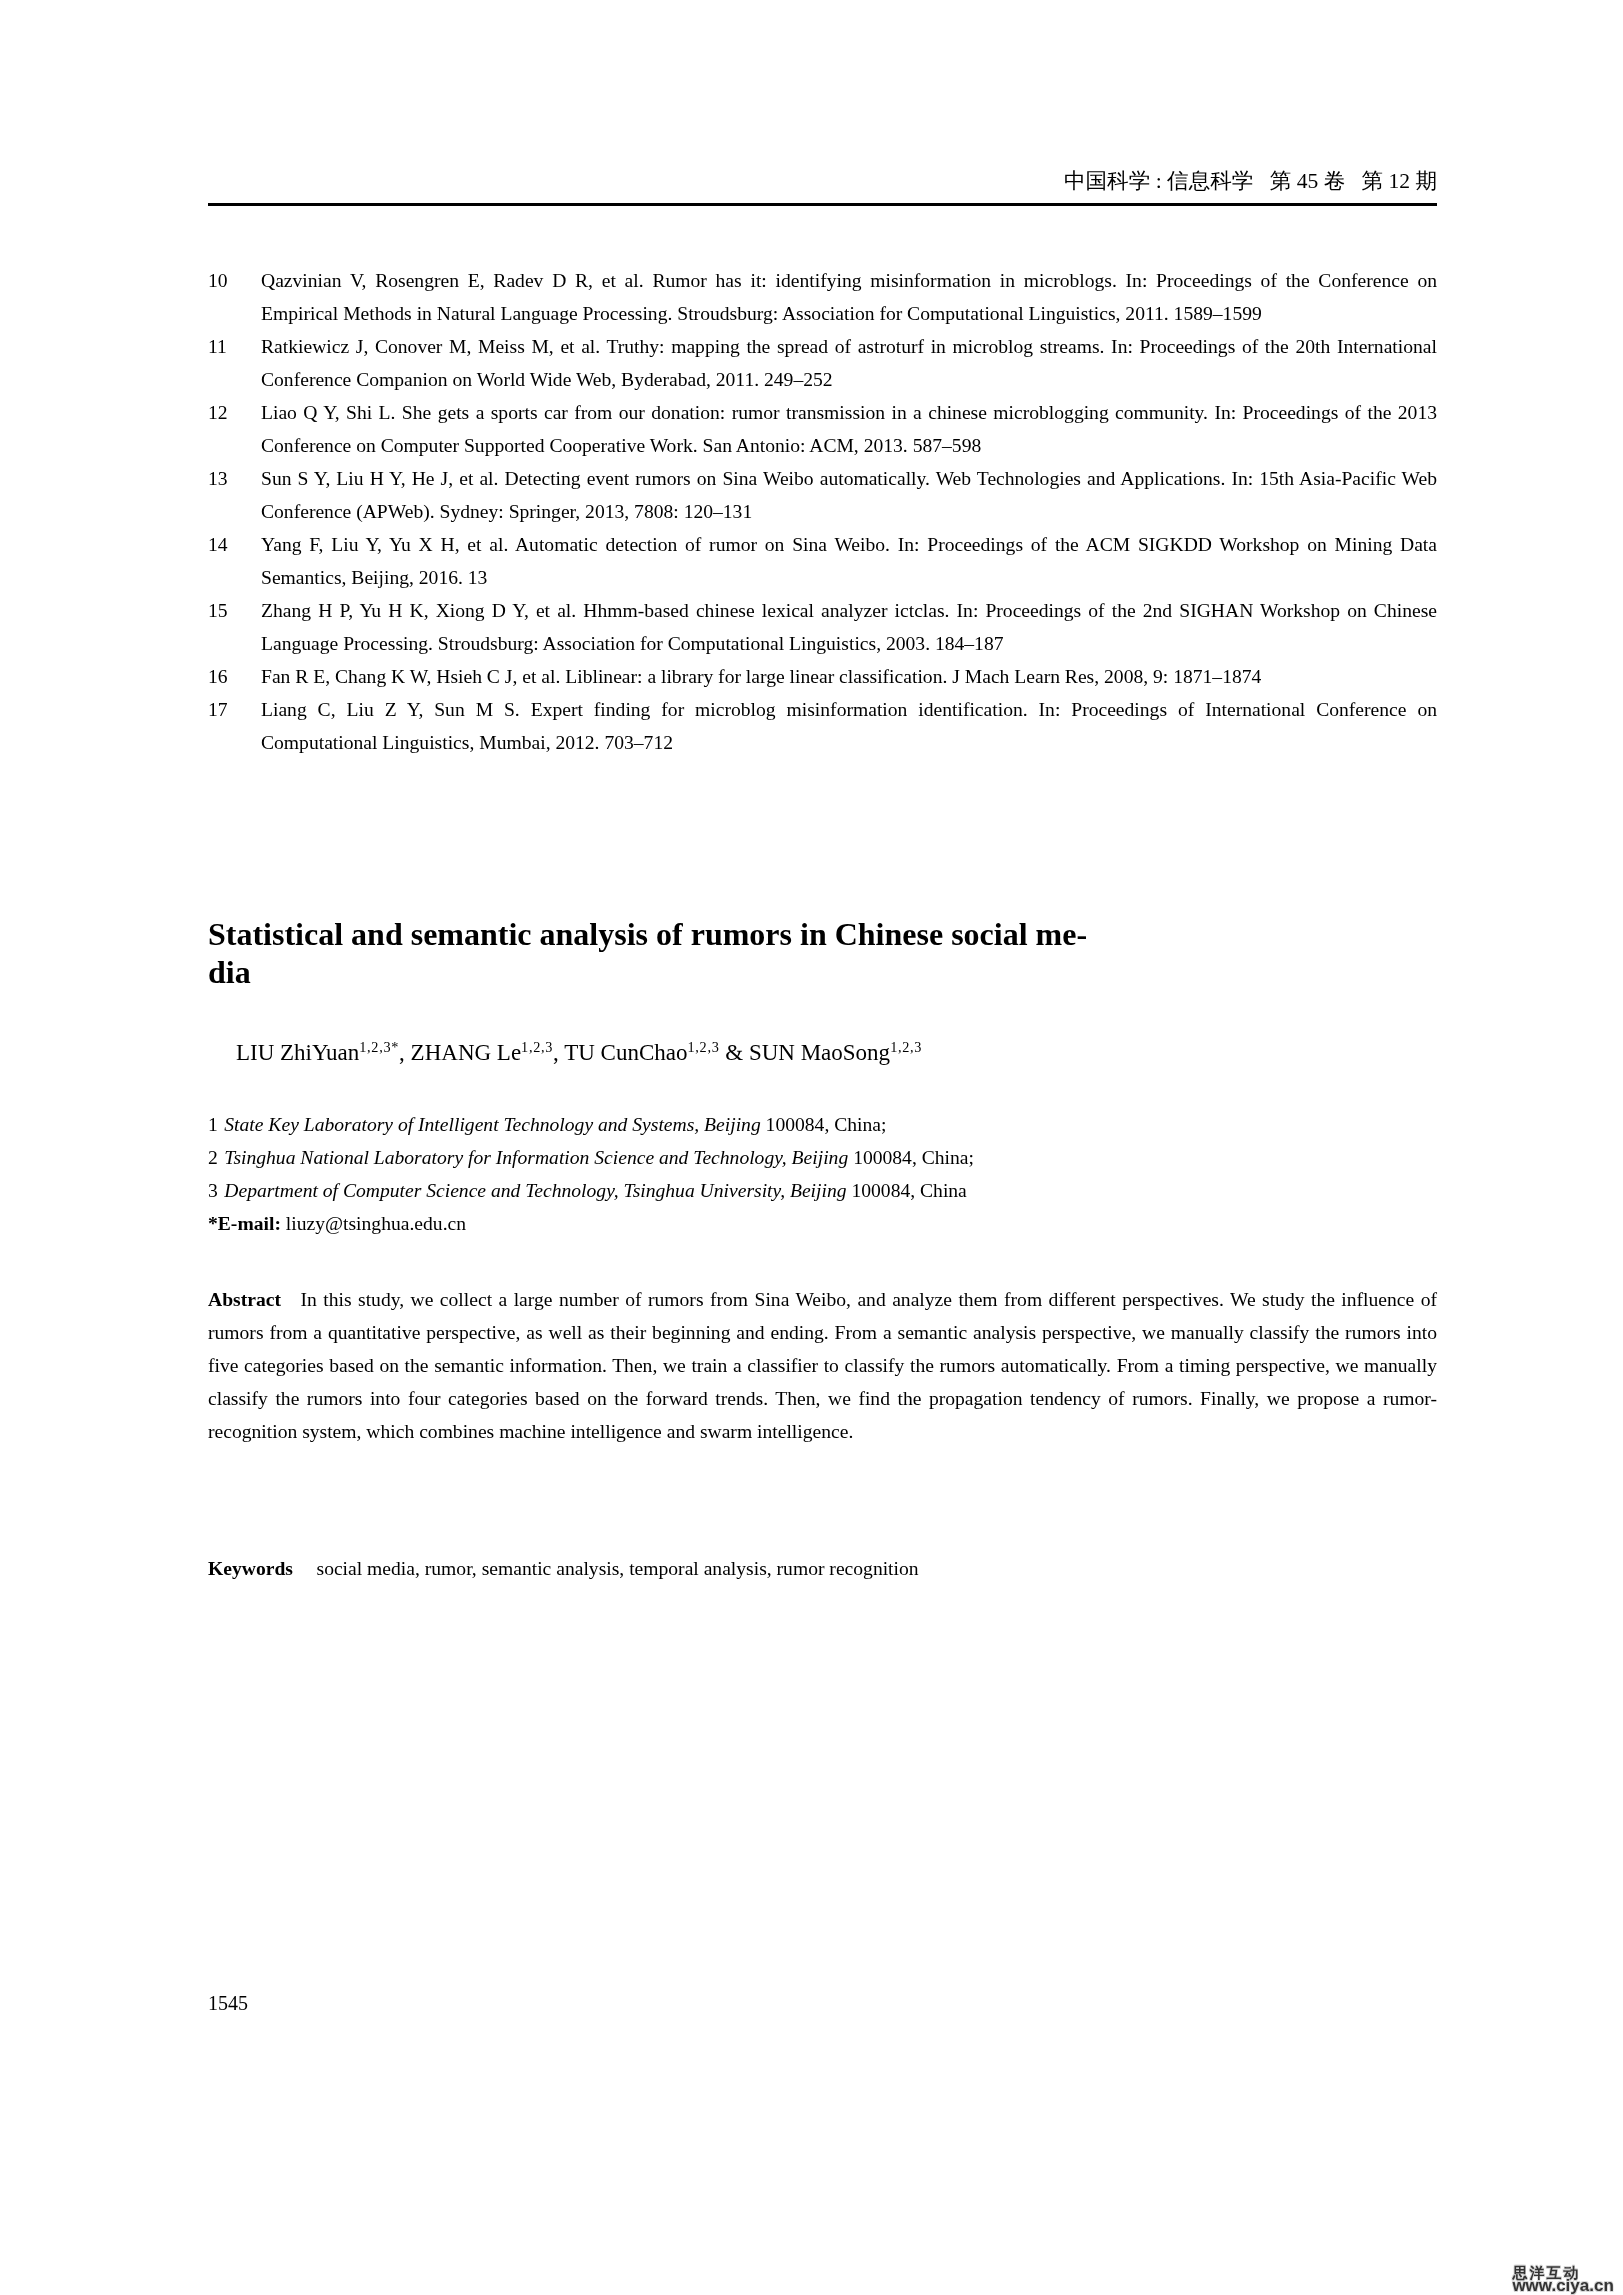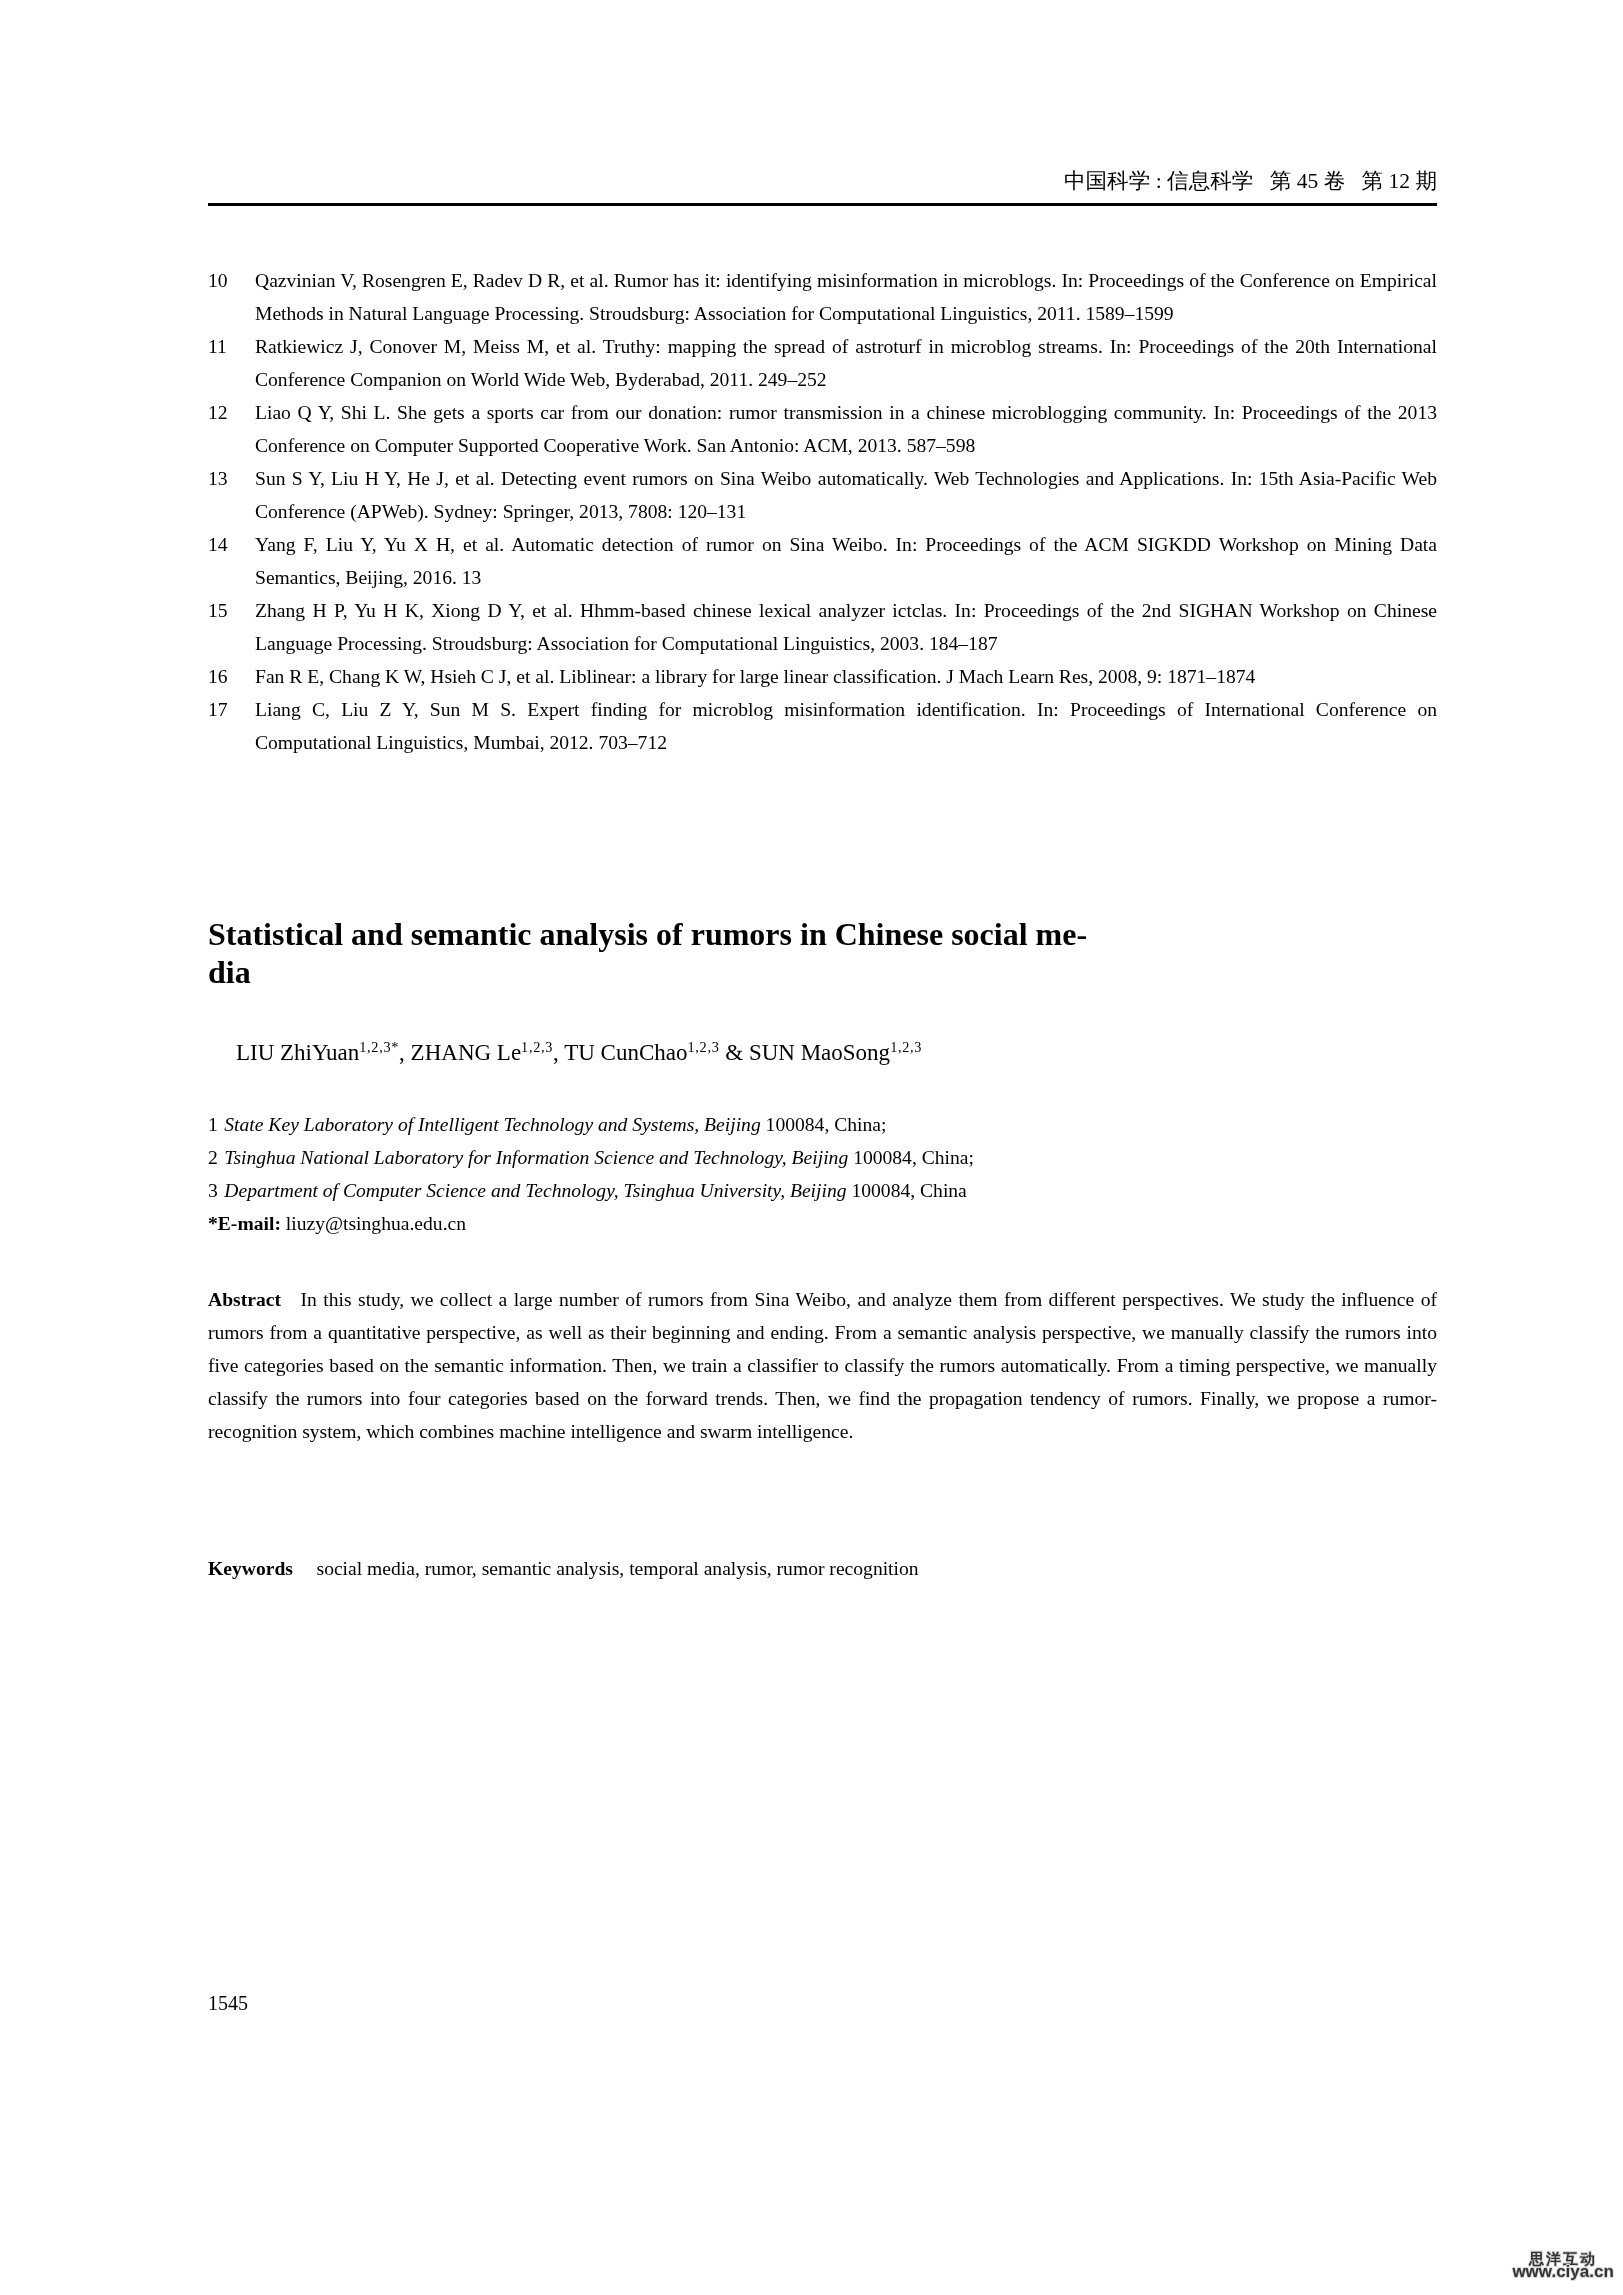--- a/index.html
+++ b/index.html
@@ -24,21 +24,21 @@
     position: absolute;
     top: 203px; left: 208px; width: 1229px; height: 2.6px;
     background: #000000;
   }
   .refs {
     position: absolute;
     top: 264px; left: 208px; width: 1229px;
     margin: 0; padding: 0; list-style: none;
     font-size: 19.6px; line-height: 33px;
   }
-  .ref { display: flex; }
+  .ref { display: flex; gap: 6px; }
   .ref-num { flex: 0 0 47px; }
   .ref-text { flex: 1; text-align: justify; }
   .article-title {
     position: absolute;
     top: 915px; left: 208px; width: 1229px;
     margin: 0;
     font-size: 32px; line-height: 38px; font-weight: bold;
   }
   .article-title span { display: block; }
   .authors {
@@ -68,22 +68,22 @@
   }
   .keywords .label { font-weight: bold; margin-right: 23.6px; }
   .page-number {
     position: absolute;
     top: 1992px; left: 208px; width: 1229px;
     text-align: left;
     font-size: 20px;
   }
   .watermark {
     position: absolute;
-    right: 9.2px; bottom: 17px;
-    text-align: center;
+    right: 9.2px; bottom: 3px;
+    text-align: left;
     font-family: "Liberation Sans", "DejaVu Sans", sans-serif;
     font-weight: bold;
     color: #333333;
     text-shadow: -0.7px -0.7px 0 #d8d8d8, 0.7px -0.7px 0 #d8d8d8, -0.7px 0.7px 0 #d8d8d8, 0.7px 0.7px 0 #d8d8d8;
   }
   .watermark-line1 { font-size: 15px; letter-spacing: 2px; line-height: 15.7px; }
   .watermark-line2 { font-size: 17px; line-height: 11.8px; }
 </style>
 </head>
 <body>

